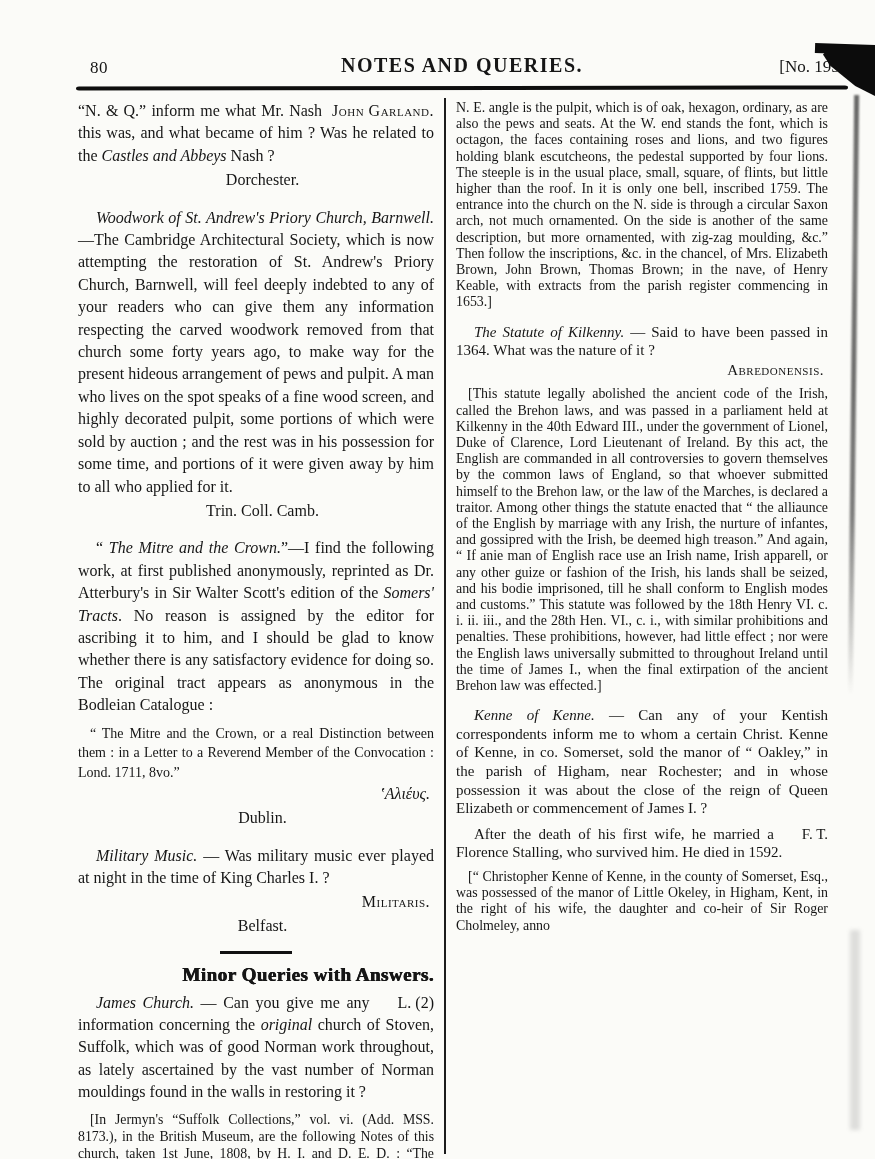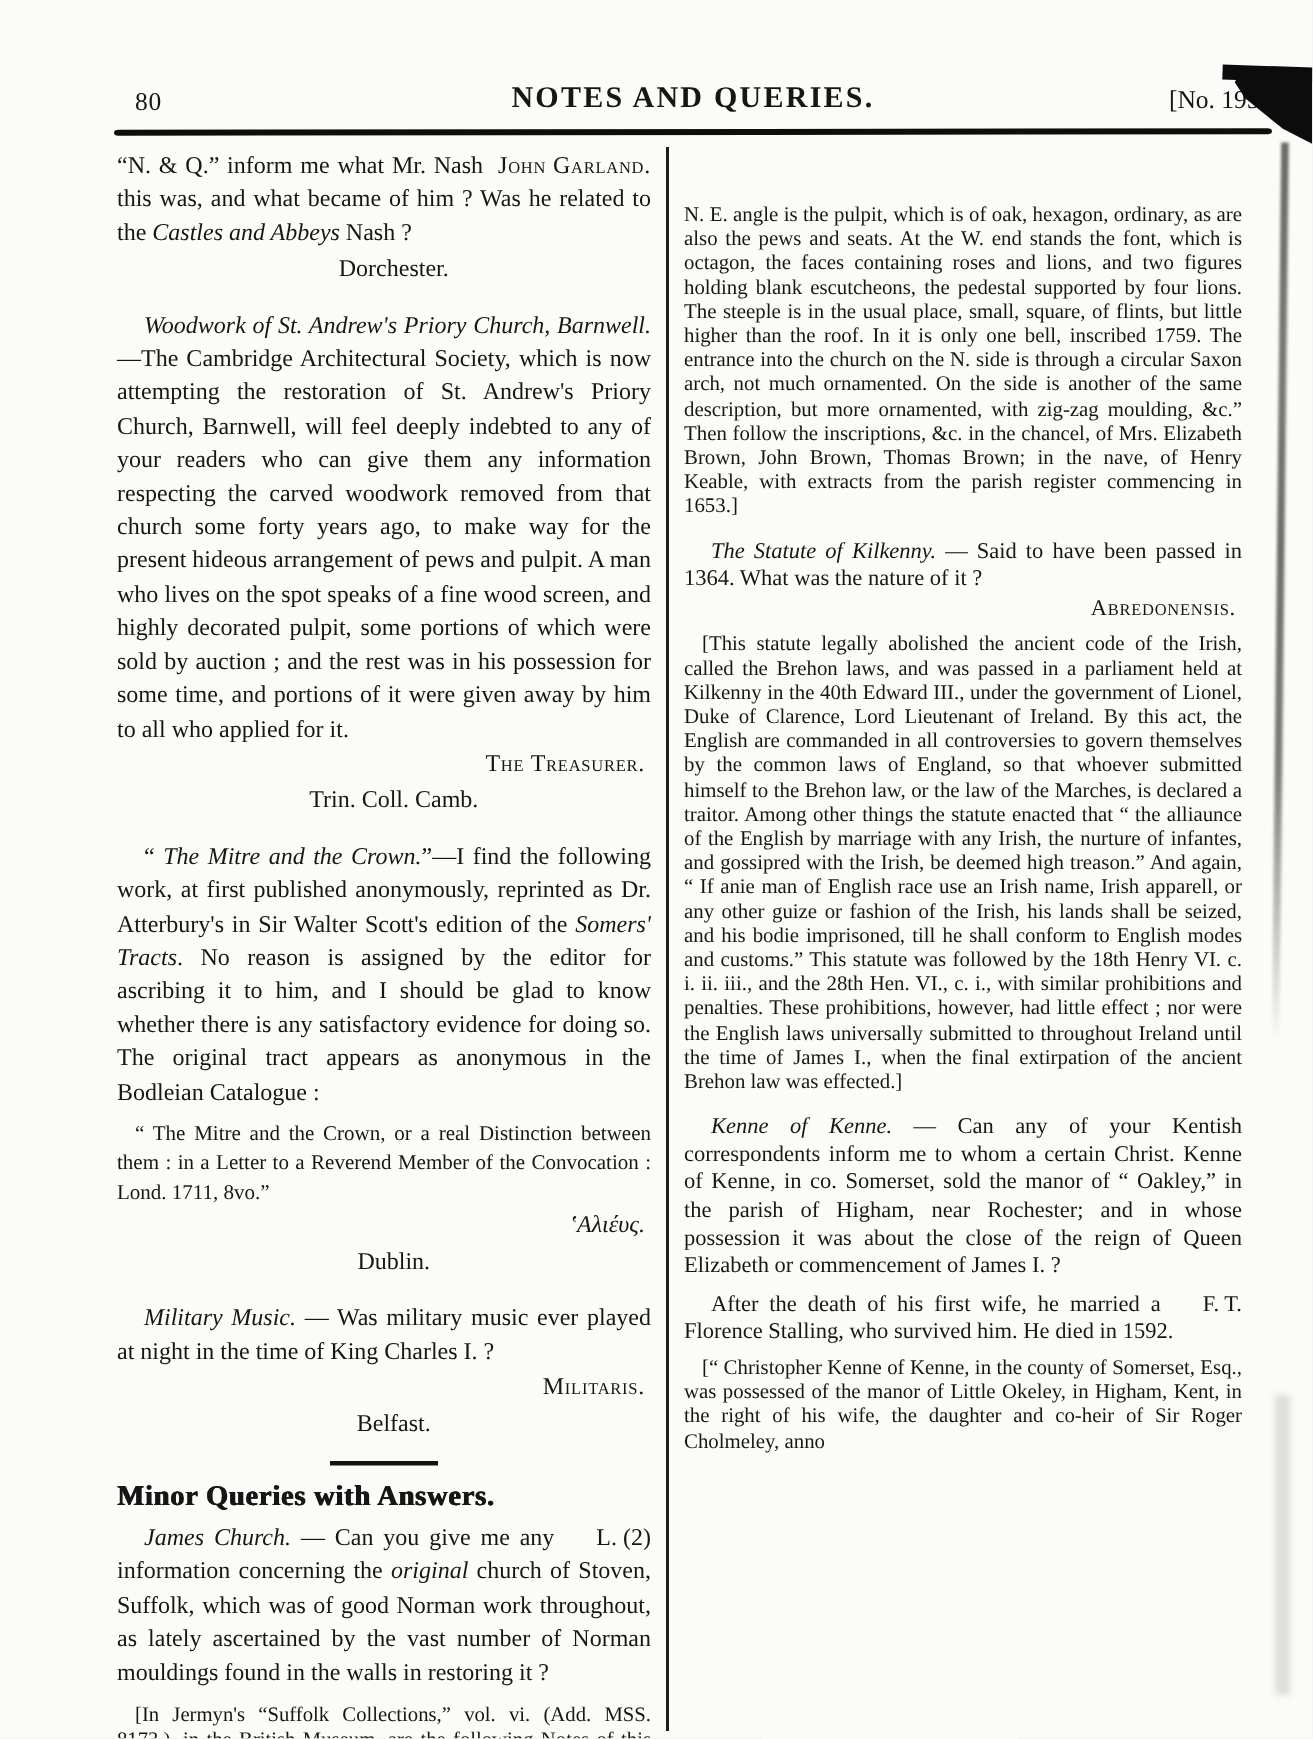--- a/index.html
+++ b/index.html
@@ -21,37 +21,37 @@
   
   .columns{position:absolute;top:100px;left:78px;width:750px;}
   .col-left{position:absolute;left:0;top:0;width:356px;}
   .col-right{position:absolute;left:378px;top:0;width:372px;}
   .col-divider{position:absolute;left:366px;top:-2px;width:2px;height:1056px;background:#1c1c1c;}
   
   p{margin:0;text-align:justify;}
   .t-main{font-size:16px;line-height:22.4px;}
   .t-main-r{font-size:15px;line-height:18.6px;}
   .t-small{font-size:13.8px;line-height:17.3px;}
-  .t-small-r{font-size:13.9px;line-height:16.2px;margin-top:36px;}
+  .t-small-r{font-size:13.9px;line-height:16.2px;}
   .t-quote{font-size:14px;line-height:19.5px;}
   .indent{text-indent:18px;}
   .indent-sm{text-indent:12px;}
   .lead{font-style:italic;}
   .ital{font-style:italic;}
   .sc{font-variant:small-caps;letter-spacing:.5px;}
   .sig-line{text-align:right;padding-right:4px;margin-top:1px;}
   .sig-float{float:right;margin-left:10px;}
   .loc-line{text-align:center;text-indent:13px;margin-top:2px;}
   .gap-sm{margin-top:7px;}
   .gap-md{margin-top:12px;}
   .gap-lg{margin-top:15px;}
   
   .section-divider{width:72px;height:3px;background:#111;margin:13px auto 10px auto;}
   .section-heading{
-    text-align:left;font-size:19px;font-weight:bold;letter-spacing:.5px;
+    text-align:right;font-size:19px;font-weight:bold;letter-spacing:.5px;
     margin:0 0 6px 0;
     text-shadow:.6px 0 0 #161616, 0 .4px 0 #161616;
   }
   
   .corner-blob{position:absolute;top:50px;right:0;width:52px;height:46px;background:#0c0c0c;
     clip-path:polygon(30% 0,100% 0,100% 100%,62% 78%,14% 34%,0 10%,8% 0);}
   .corner-bar{position:absolute;top:44px;right:0;width:60px;height:10px;background:#0c0c0c;
     transform:rotate(2deg);}
   .edge-streak{position:absolute;top:95px;right:19px;width:5px;height:600px;opacity:.65;
     background:linear-gradient(to bottom,#1a1a1a 0%,#333 25%,#222 45%,#3a3a3a 70%,rgba(60,60,60,0) 100%);
@@ -77,21 +77,20 @@
     <div class="col-left">
 
       <p class="t-main">
         <span class="sig-float sc">John Garland.</span><span>“N. &amp; Q.” inform me what Mr. Nash this was, and what became of him ?  Was he related to the </span><span class="ital">Castles and Abbeys</span><span> Nash ?</span>
       </p>
       <p class="t-main loc-line">Dorchester.</p>
 
       <p class="t-main indent gap-lg">
         <span class="lead">Woodwork of St. Andrew's Priory Church, Barnwell.</span><span>—The Cambridge Architectural Society, which is now attempting the restoration of St. Andrew's Priory Church, Barnwell, will feel deeply indebted to any of your readers who can give them any information respecting the carved woodwork removed from that church some forty years ago, to make way for the present hideous arrangement of pews and pulpit.  A man who lives on the spot speaks of a fine wood screen, and highly decorated pulpit, some portions of which were sold by auction ; and the rest was in his possession for some time, and portions of it were given away by him to all who applied for it.</span>
       </p>
-      <p class="t-main sig-line sc">The Treasurer.</p>
       <p class="t-main loc-line">Trin. Coll. Camb.</p>
 
       <p class="t-main indent gap-lg">
         <span>“ </span><span class="lead">The Mitre and the Crown.</span><span>”—I find the following work, at first published anonymously, reprinted as Dr. Atterbury's in Sir Walter Scott's edition of the </span><span class="ital">Somers' Tracts</span><span>.  No reason is assigned by the editor for ascribing it to him, and I should be glad to know whether there is any satisfactory evidence for doing so.  The original tract appears as anonymous in the Bodleian Catalogue :</span>
       </p>
       <p class="t-quote indent-sm gap-sm">“ The Mitre and the Crown, or a real Distinction between them :  in a Letter to a Reverend Member of the Convocation :  Lond. 1711, 8vo.”</p>
       <p class="t-main sig-line ital">ʽΑλιέυς.</p>
       <p class="t-main loc-line">Dublin.</p>
 
       <p class="t-main indent gap-lg">

